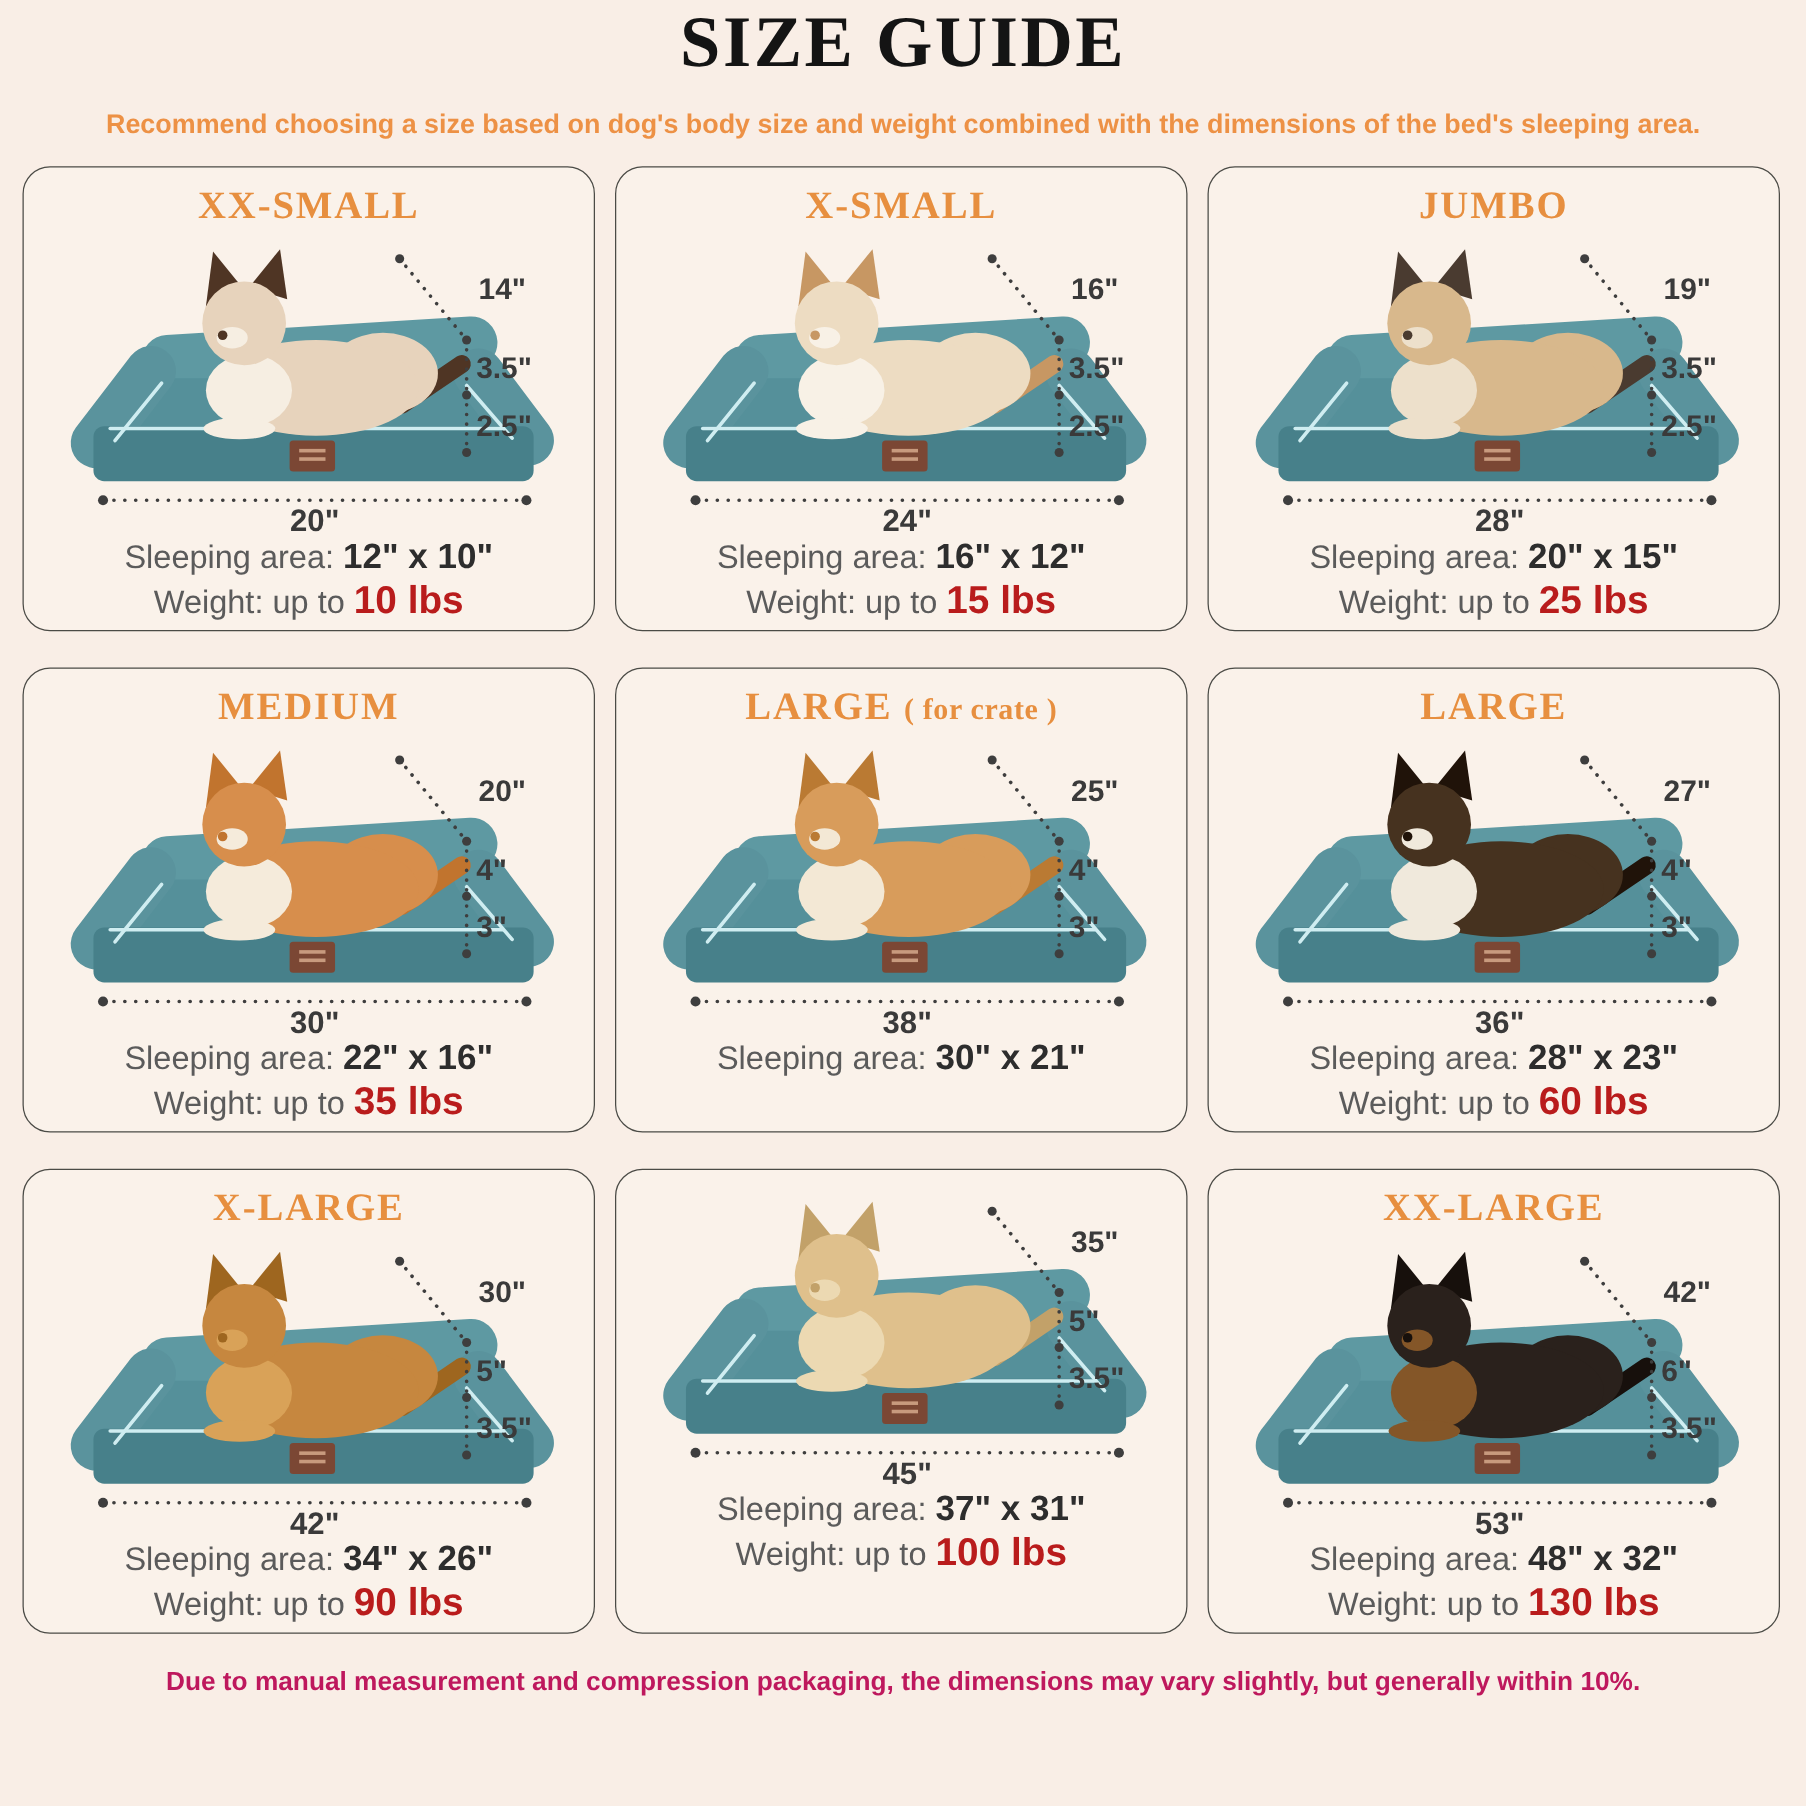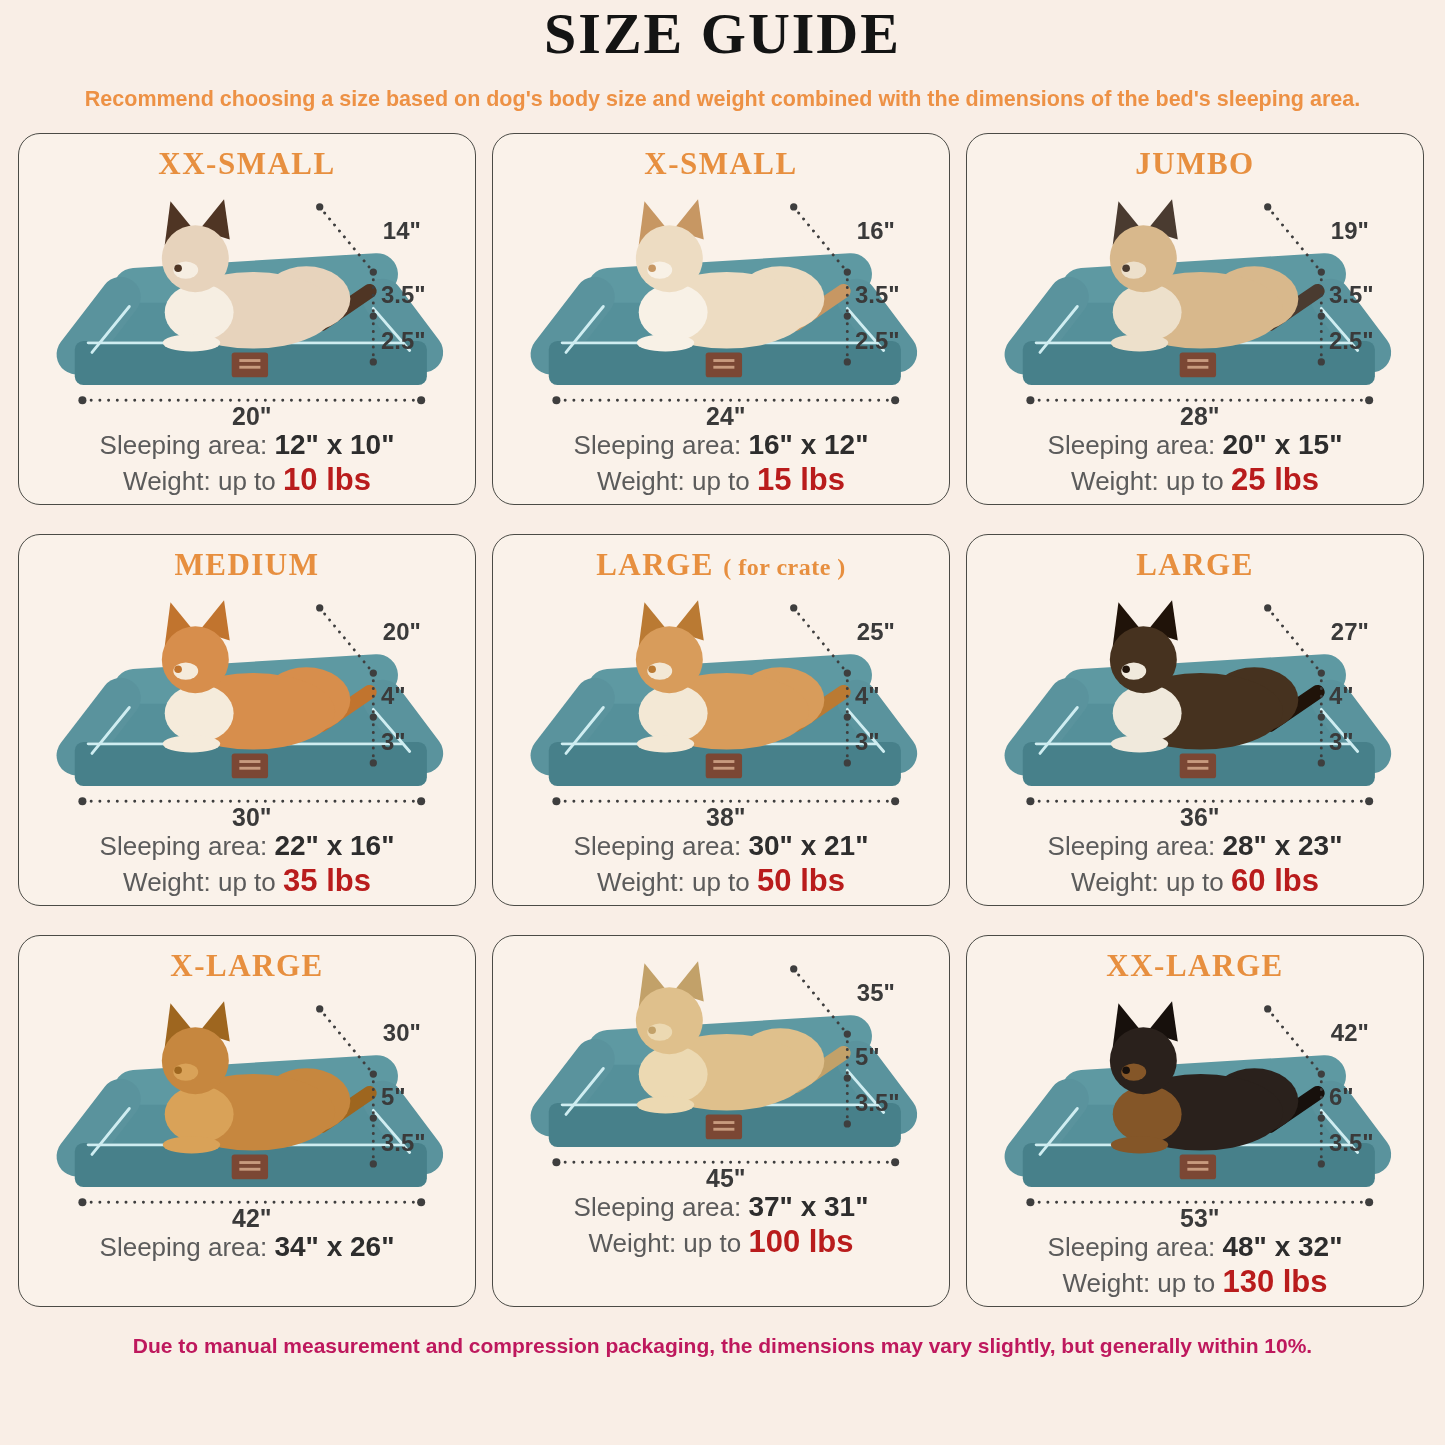--- a/index.html
+++ b/index.html
@@ -402,24 +402,20 @@
         <circle cx="48" cy="226" r="4.2"></circle>
         <circle cx="402" cy="226" r="4.2"></circle>
         <text class="width-dim" x="225" y="252" text-anchor="middle">38"</text>
       </g>
     </svg>
 
     <div class="spec">
       <span>Sleeping area:</span>
       <span class="val">30" x 21"</span>
     </div>
-    <div class="spec">
-      <span>Weight: up to</span>
-      <span class="val-orange">50 lbs</span>
-    </div>
   </div>
 
   <div class="card">
     <div class="card-title">
       <span>LARGE</span>
       
     </div>
 
     <svg class="figure" viewBox="0 0 440 255">
 
@@ -528,20 +524,24 @@
         <circle cx="48" cy="226" r="4.2"></circle>
         <circle cx="402" cy="226" r="4.2"></circle>
         <text class="width-dim" x="225" y="252" text-anchor="middle">42"</text>
       </g>
     </svg>
 
     <div class="spec">
       <span>Sleeping area:</span>
       <span class="val">34" x 26"</span>
     </div>
+    <div class="spec">
+      <span>Weight: up to</span>
+      <span class="val-orange">90 lbs</span>
+    </div>
   </div>
 
   <div class="card">
 
     <svg class="figure" viewBox="0 0 440 255">
 
       <g>
         <rect x="80" y="80" width="298" height="44" rx="22" transform="rotate(-3.5 229 102)" fill="#5E99A2"></rect>
         <polygon points="66,124 372,124 384,168 52,168" fill="#55909A"></polygon>
         <line x1="88" y1="118" x2="42" y2="178" stroke-width="42" stroke-linecap="round" stroke="#5A939D"></line>

